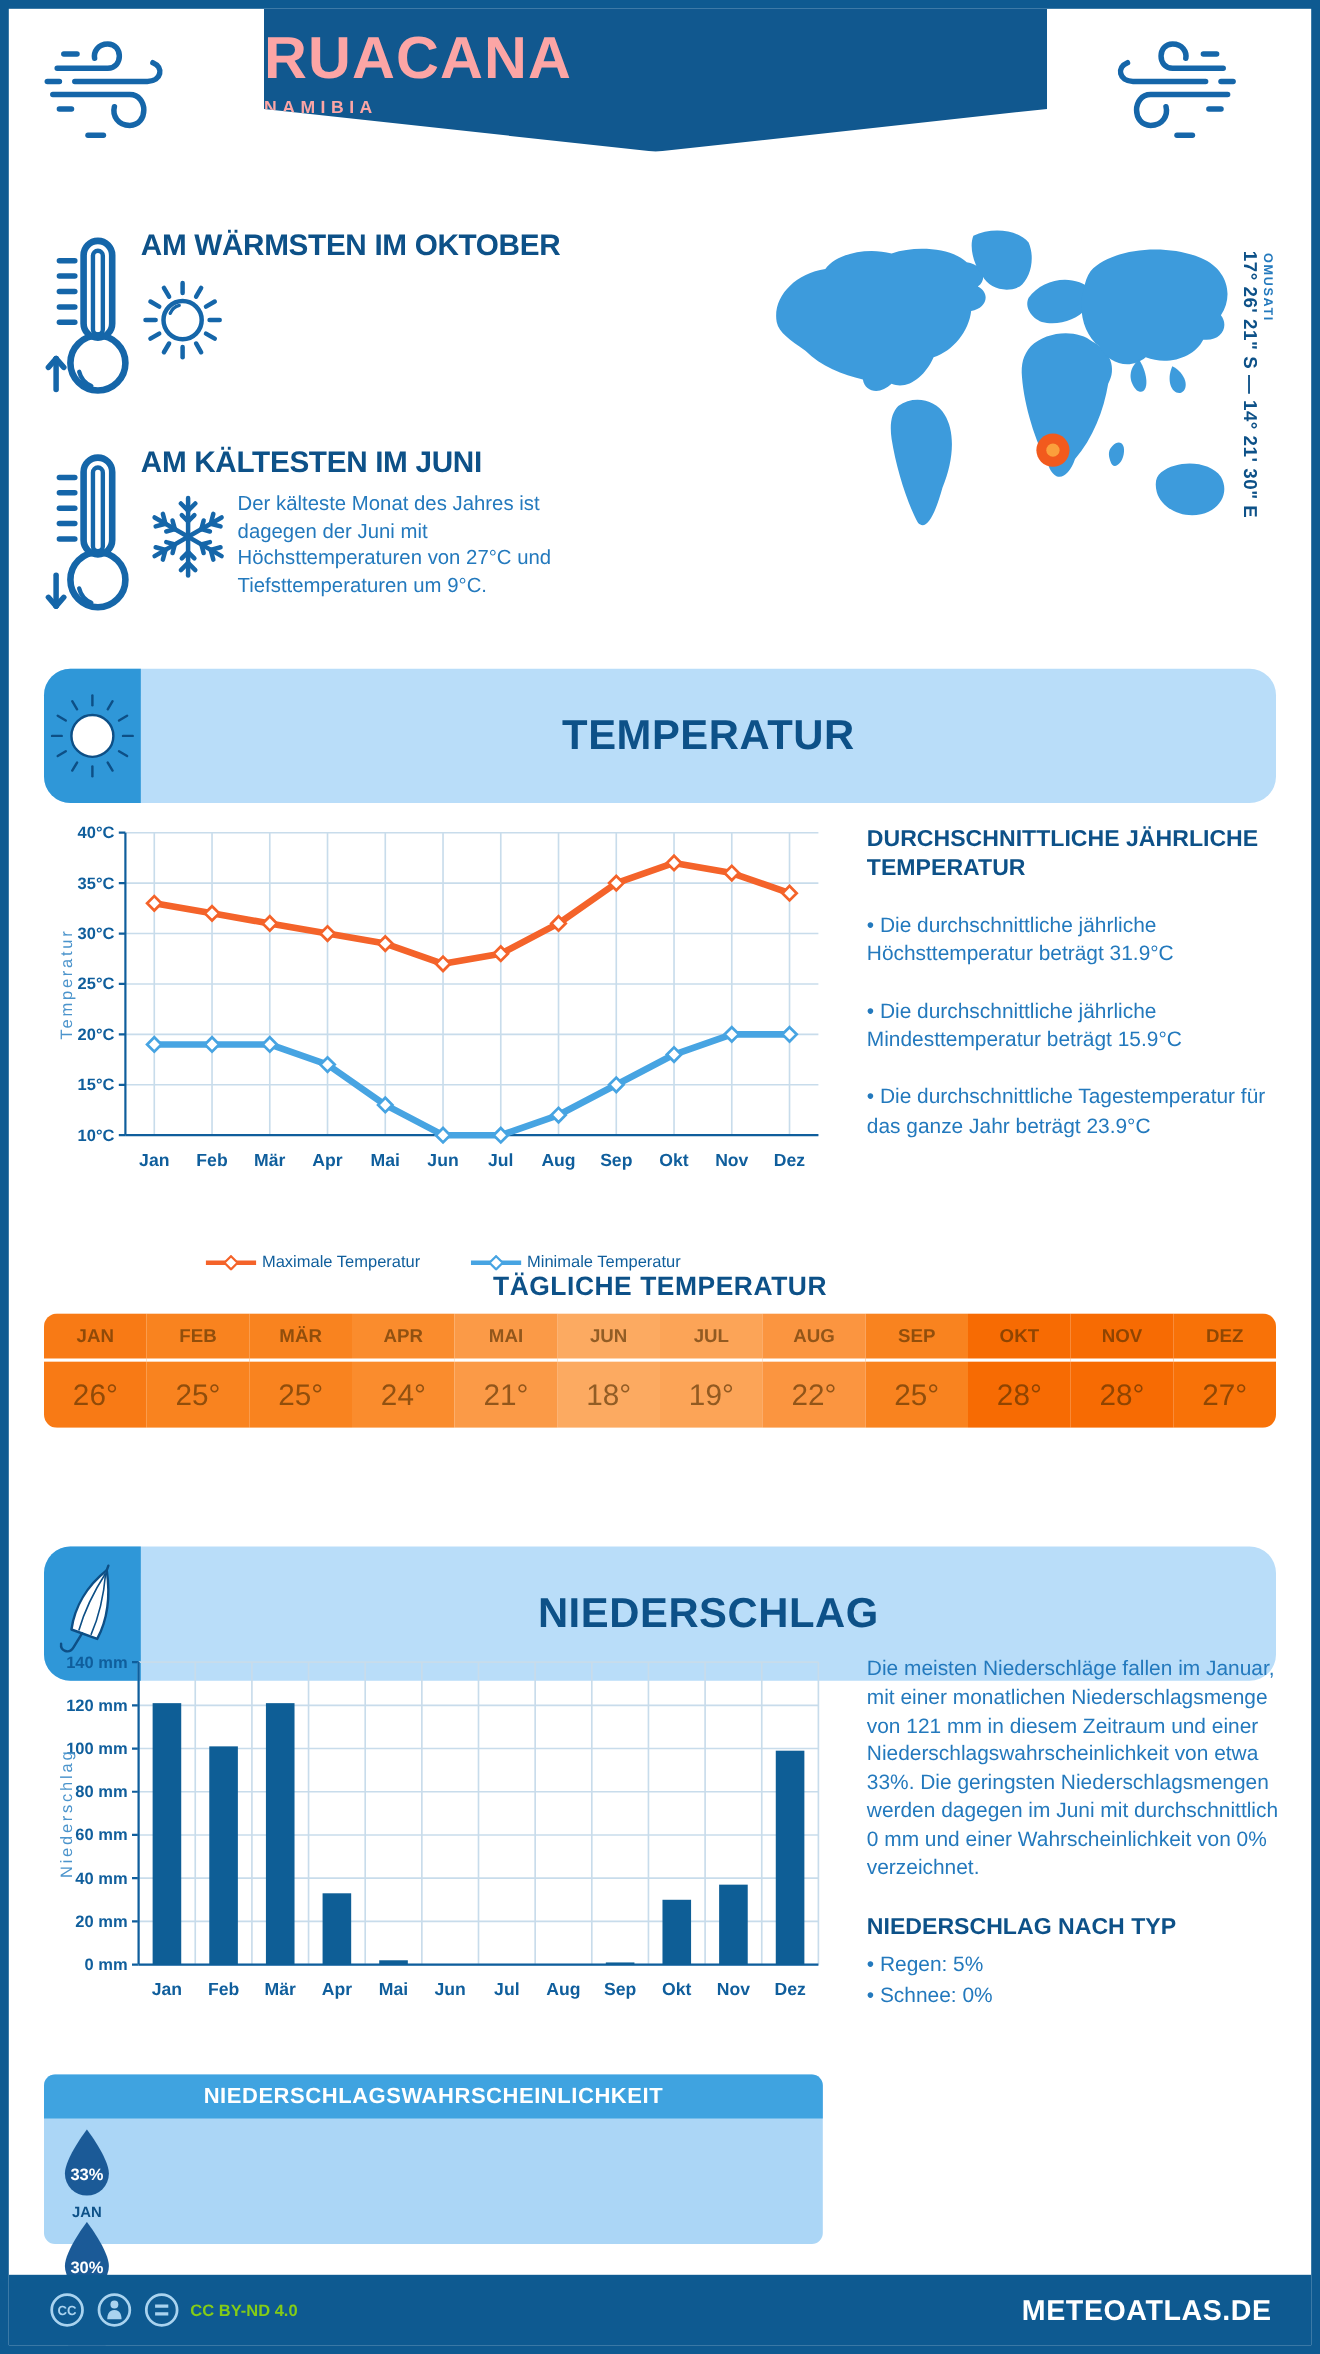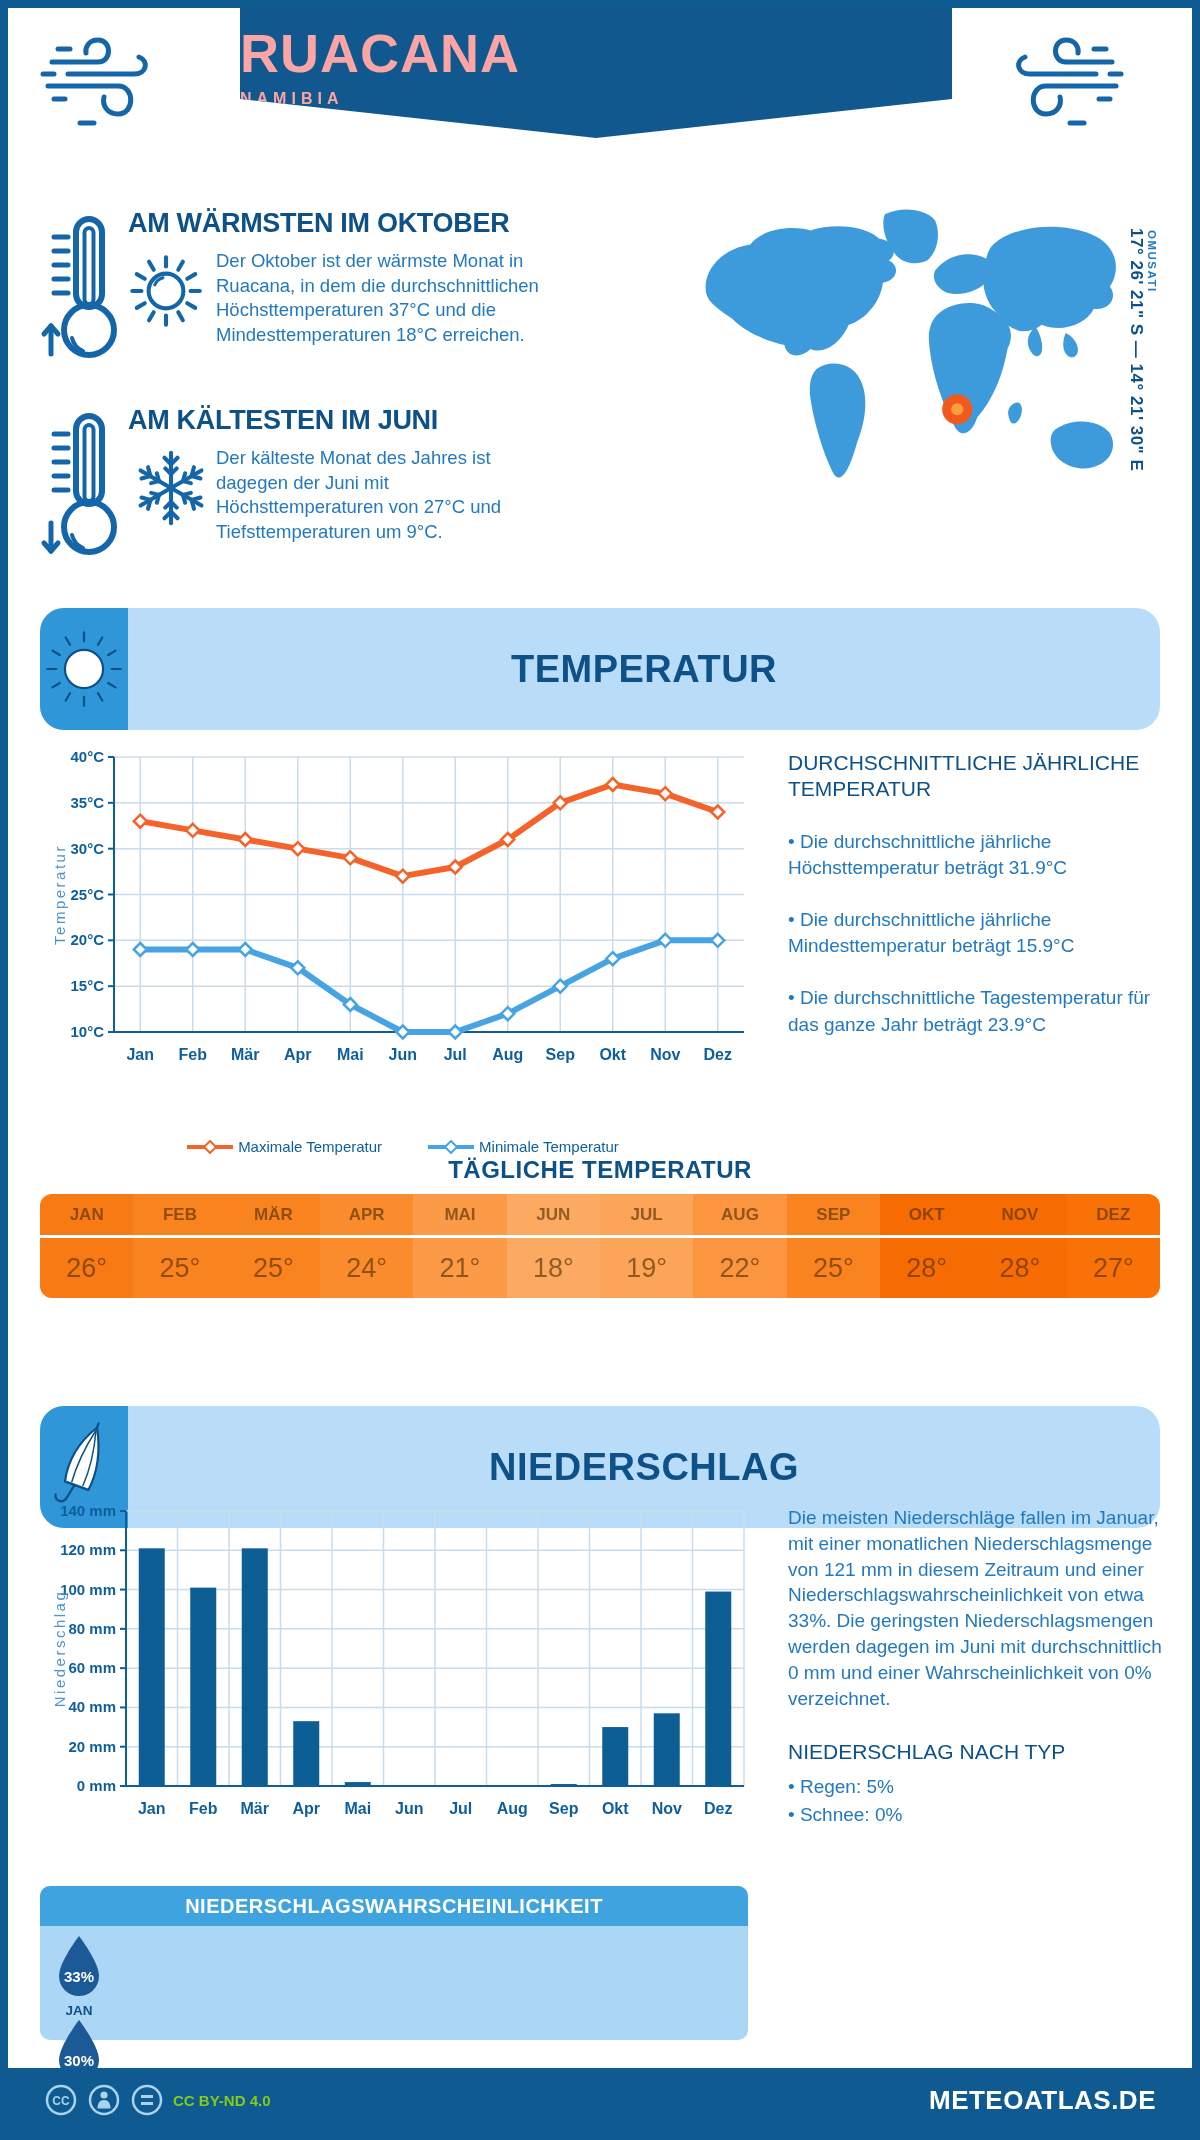--- a/index.html
+++ b/index.html
@@ -58,21 +58,21 @@
   
   .chart-block{position:absolute;width:710px;}
   .chart-legend{
     display:flex;justify-content:center;gap:46px;margin-top:4px;
     font-size:15px;color:#0f5e9c;align-items:center;
   }
   .chart-legend .item{display:flex;align-items:center;gap:5px;margin-top:44px;}
   
   .stats{position:absolute;left:780px;top:742px;width:376px;}
   .stats h3,.ptext h3{
-    font-size:21px;font-weight:normal;color:#0d5188;margin:0 0 8px 0;line-height:1.25;
+    font-size:21px;font-weight:bold;color:#0d5188;margin:0 0 8px 0;line-height:1.25;
   }
   .stats .bullet{font-size:19px;color:#2379bd;line-height:1.38;margin-top:26px;}
   .ptext{position:absolute;left:780px;top:1497px;width:382px;}
   .ptext p{font-size:19px;color:#2379bd;line-height:1.36;margin:0 0 27px 0;}
   .ptext .bullet{font-size:19px;color:#2379bd;line-height:1.5;}
   
   .daily-title{
     position:absolute;left:32px;top:1148px;width:1120px;text-align:center;
     font-size:24px;font-weight:bold;color:#0d5188;letter-spacing:0.5px;
   }
@@ -168,21 +168,20 @@
     <line x1="33" y1="65.8" x2="28.4" y2="73.6"></line>
       <line x1="24.2" y1="57" x2="16.4" y2="61.5"></line>
     <line x1="21" y1="45" x2="12" y2="45"></line>
       <line x1="24.2" y1="33" x2="16.4" y2="28.5"></line>
     <line x1="33" y1="24.2" x2="28.4" y2="16.4"></line>
       <line x1="45" y1="21" x2="45" y2="12"></line>
     <line x1="57" y1="24.2" x2="61.5" y2="16.4"></line>
       <line x1="65.8" y1="33" x2="73.6" y2="28.5"></line>
   </svg>
   <div class="block-title" style="left:120px;top:200px;">AM WÄRMSTEN IM OKTOBER</div>
-  <div class="block-text" style="left:208px;top:241px;">Der Oktober ist der wärmste Monat in Ruacana, in dem die durchschnittlichen Höchsttemperaturen 37°C und die Mindesttemperaturen 18°C erreichen.</div>
 
   <svg class="icon-abs" style="left:30px;top:400px;width:100px;height:152px;" viewBox="0 0 100 152" fill="none" stroke="#1566a9">
     <rect x="38" y="8" width="26" height="88" rx="13" stroke-width="6"></rect>
     <rect x="46.5" y="17" width="9" height="76" rx="4.5" stroke-width="4"></rect>
     <circle cx="51" cy="119" r="25" stroke-width="6"></circle>
     <path d="M34 127 a19 19 0 0 0 11 13" stroke-width="4" stroke-linecap="round"></path>
     <g stroke-width="5" stroke-linecap="round">
       <line x1="16" y1="26" x2="30" y2="26"></line>
         <line x1="16" y1="40" x2="30" y2="40"></line>
       <line x1="16" y1="54" x2="30" y2="54"></line>

